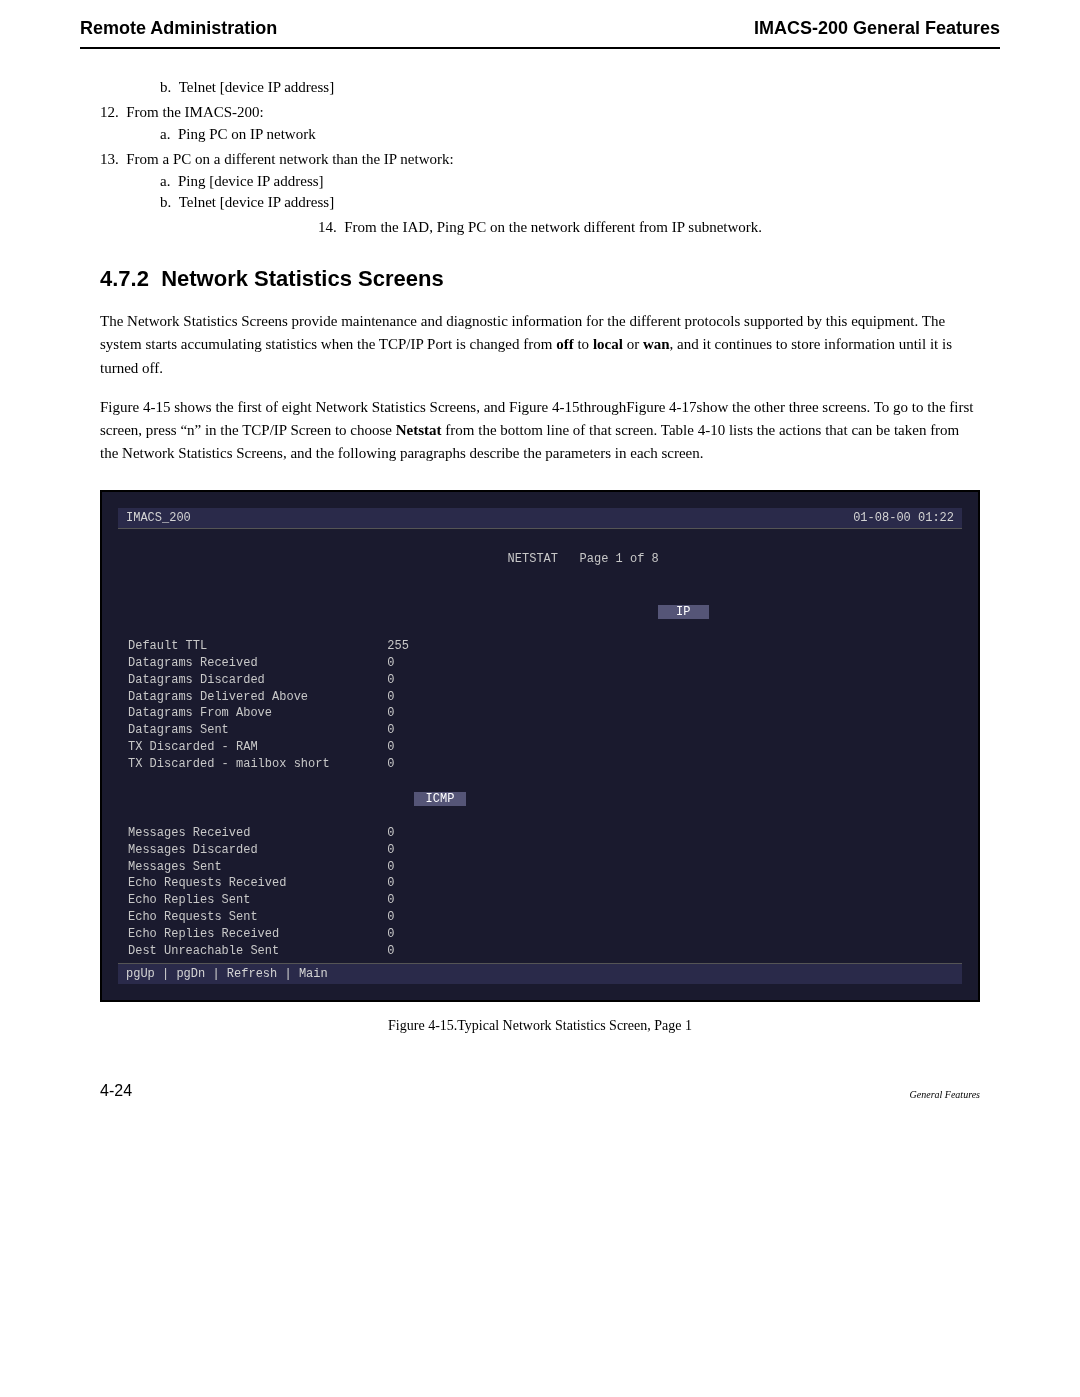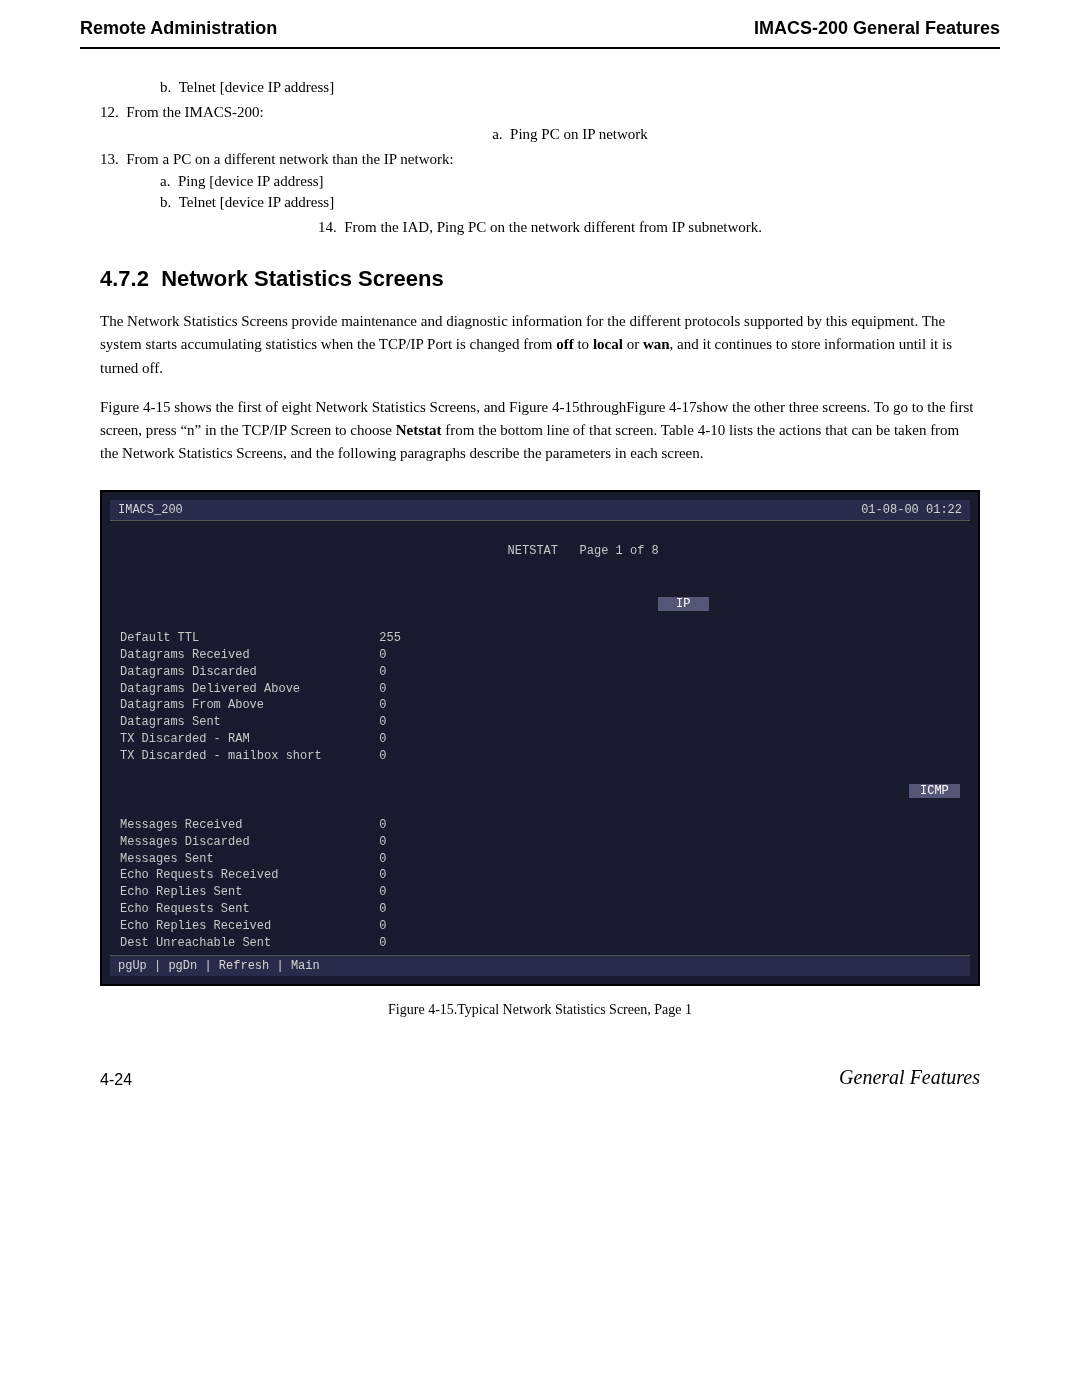--- a/index.html
+++ b/index.html
@@ -68,21 +68,21 @@
     
     .terminal-wrapper {
       margin: 24px 0 16px 0;
       border: 2px solid #000;
     }
     .terminal {
       background: #1a1a2e;
       color: #d4d4d4;
       font-family: 'Courier New', Courier, monospace;
       font-size: 12px;
-      padding: 8px;
+      padding: 16px;
       width: 100%;
     }
     .terminal-titlebar {
       display: flex;
       justify-content: space-between;
       background: #2a2a4a;
       color: #d4d4d4;
       padding: 3px 8px;
       font-size: 12px;
       border-bottom: 1px solid #555;
@@ -126,21 +126,21 @@
       margin-top: 40px;
       padding-top: 8px;
     }
     .footer-left {
       font-family: 'Arial', sans-serif;
       font-size: 16px;
     }
     .footer-right {
       font-family: 'Times New Roman', Times, serif;
       font-style: italic;
-      font-size: 20px;
+      font-size: 10px;
     }
   </style>
 </head>
 <body>
 
 <div class="page-container">
 
   <div class="page-header">
     <span class="header-left">Remote Administration</span>
     <span class="header-right">IMACS-200 General Features</span>
@@ -149,21 +149,21 @@
   <div class="content">
 
     <div style="margin-bottom:18px;">
 
       <div style="margin-left:60px; margin-bottom:8px;">
         <span>b.&nbsp;&nbsp;Telnet [device IP address]</span>
       </div>
 
       <div style="margin-bottom:8px;">
         <span>12.&nbsp;&nbsp;From the IMACS-200:</span>
-        <div style="margin-left:60px; margin-top:5px;text-align:center;">
+        <div style="margin-left:60px; margin-top:5px;">
           <span>a.&nbsp;&nbsp;Ping PC on IP network</span>
         </div>
       </div>
 
       <div style="margin-bottom:8px;">
         <span>13.&nbsp;&nbsp;From a PC on a different network than the IP network:</span>
         <div style="margin-left:60px; margin-top:5px;">
           <div style="margin-bottom:4px;"><span>a.&nbsp;&nbsp;Ping [device IP address]</span></div>
           <div><span>b.&nbsp;&nbsp;Telnet [device IP address]</span></div>
         </div>
@@ -212,21 +212,21 @@
 
           <div class="terminal-line">Default TTL                         255</div>
           <div class="terminal-line">Datagrams Received                  0</div>
           <div class="terminal-line">Datagrams Discarded                 0</div>
           <div class="terminal-line">Datagrams Delivered Above           0</div>
           <div class="terminal-line">Datagrams From Above                0</div>
           <div class="terminal-line">Datagrams Sent                      0</div>
           <div class="terminal-line">TX Discarded - RAM                  0</div>
           <div class="terminal-line">TX Discarded - mailbox short        0</div>
 
-          <div class="terminal-line" style="padding-left:200px; margin-top:2px;text-align:right;">
+          <div class="terminal-line" style="padding-left:200px; margin-top:2px;">
             <span class="terminal-highlight"> ICMP </span>
           </div>
 
           <div class="terminal-line">Messages Received                   0</div>
           <div class="terminal-line">Messages Discarded                  0</div>
           <div class="terminal-line">Messages Sent                       0</div>
           <div class="terminal-line">Echo Requests Received              0</div>
           <div class="terminal-line">Echo Replies Sent                   0</div>
           <div class="terminal-line">Echo Requests Sent                  0</div>
           <div class="terminal-line">Echo Replies Received               0</div>

